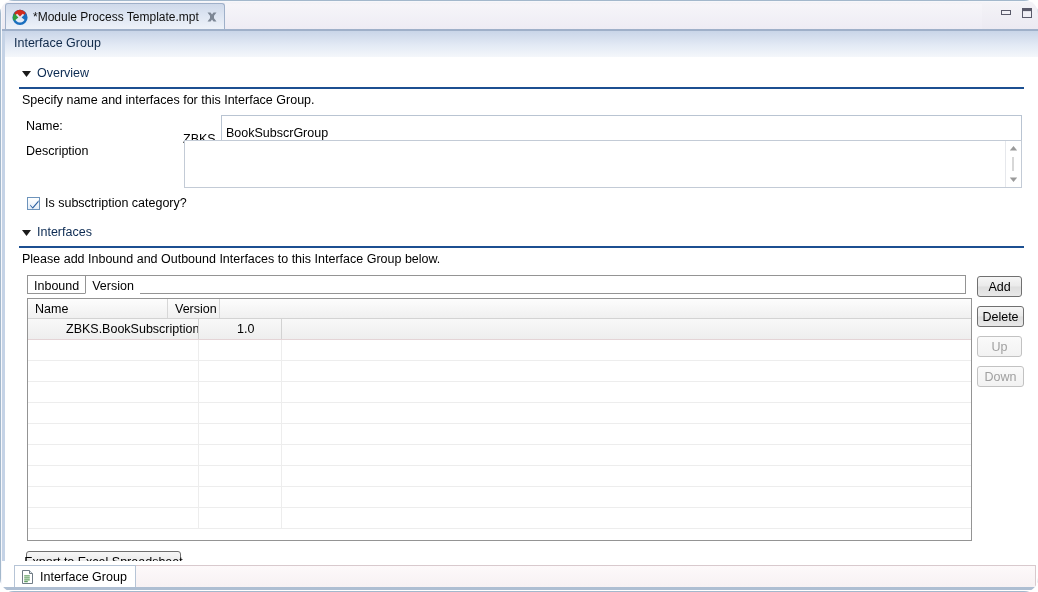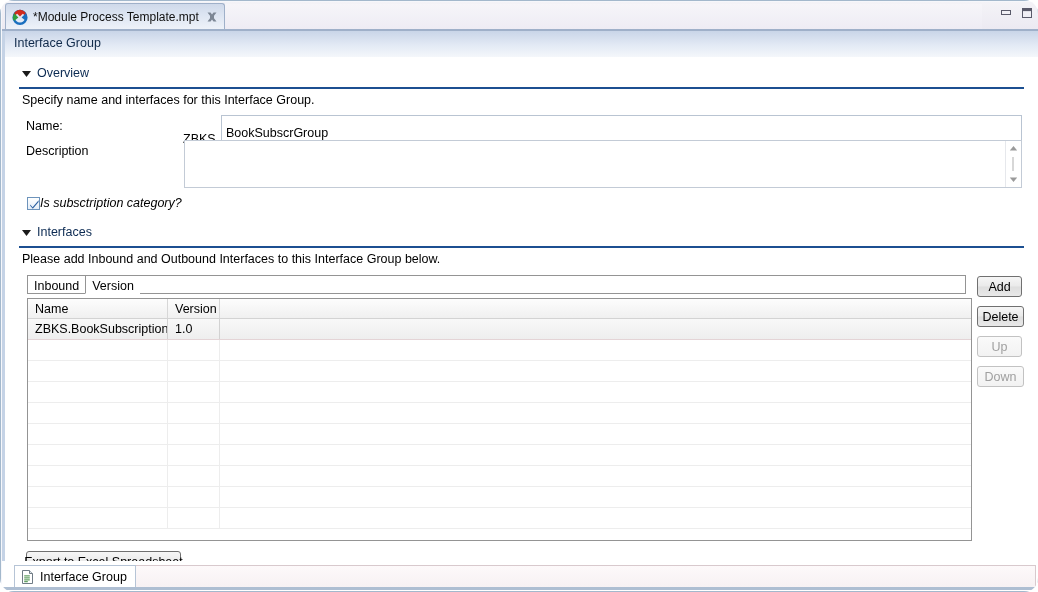--- a/index.html
+++ b/index.html
@@ -226,22 +226,22 @@
     left: 6px; top: 16px; bottom: 16px;
     width: 2px;
     background: #d7d7d7;
   }
 
   
   .checkrow {
     position: absolute;
     display: flex;
     align-items: center;
-    cursor: pointer;
-    font-style: italic;
+    gap: 5px;
+    cursor: pointer;
   }
   .cbox {
     width: 13px; height: 13px;
     box-sizing: border-box;
     border: 1px solid #6d93bb;
     background: linear-gradient(to bottom, #ffffff 0%, #e4eef8 100%);
     position: relative;
     flex: none;
   }
   .cbox svg { position: absolute; left: 1px; top: 1px; }
@@ -331,20 +331,21 @@
   .tbl-row .td {
     box-sizing: border-box;
     border-right: 1px solid #ededed;
     display: flex;
     align-items: center;
     padding-left: 7px;
     font-size: 12.5px;
     color: #000;
     white-space: nowrap;
     overflow: hidden;
+    margin-left: 31px;
   }
   .tbl-row.filled .td {
     border-right: 1px solid #d2d2d2;
   }
 
   
   .btn {
     position: absolute;
     box-sizing: border-box;
     border: 1px solid #707070;

